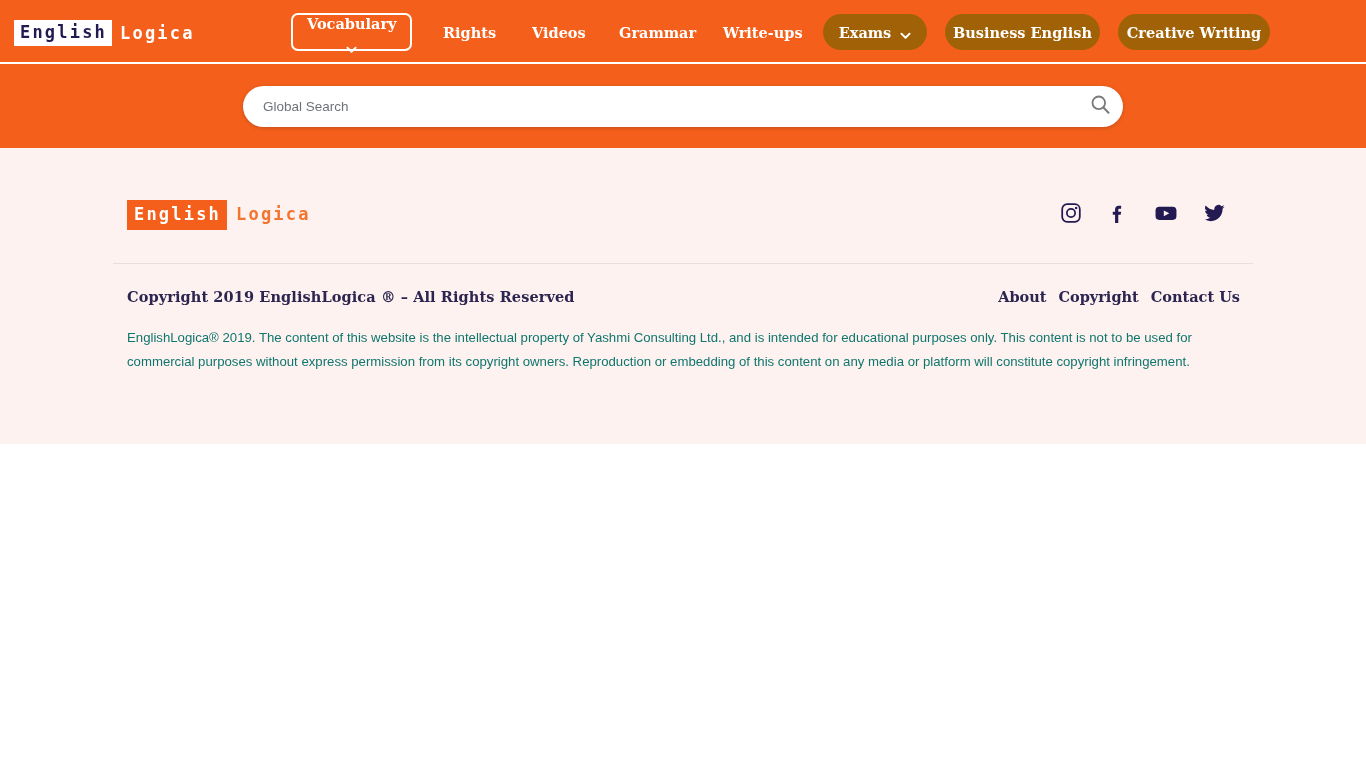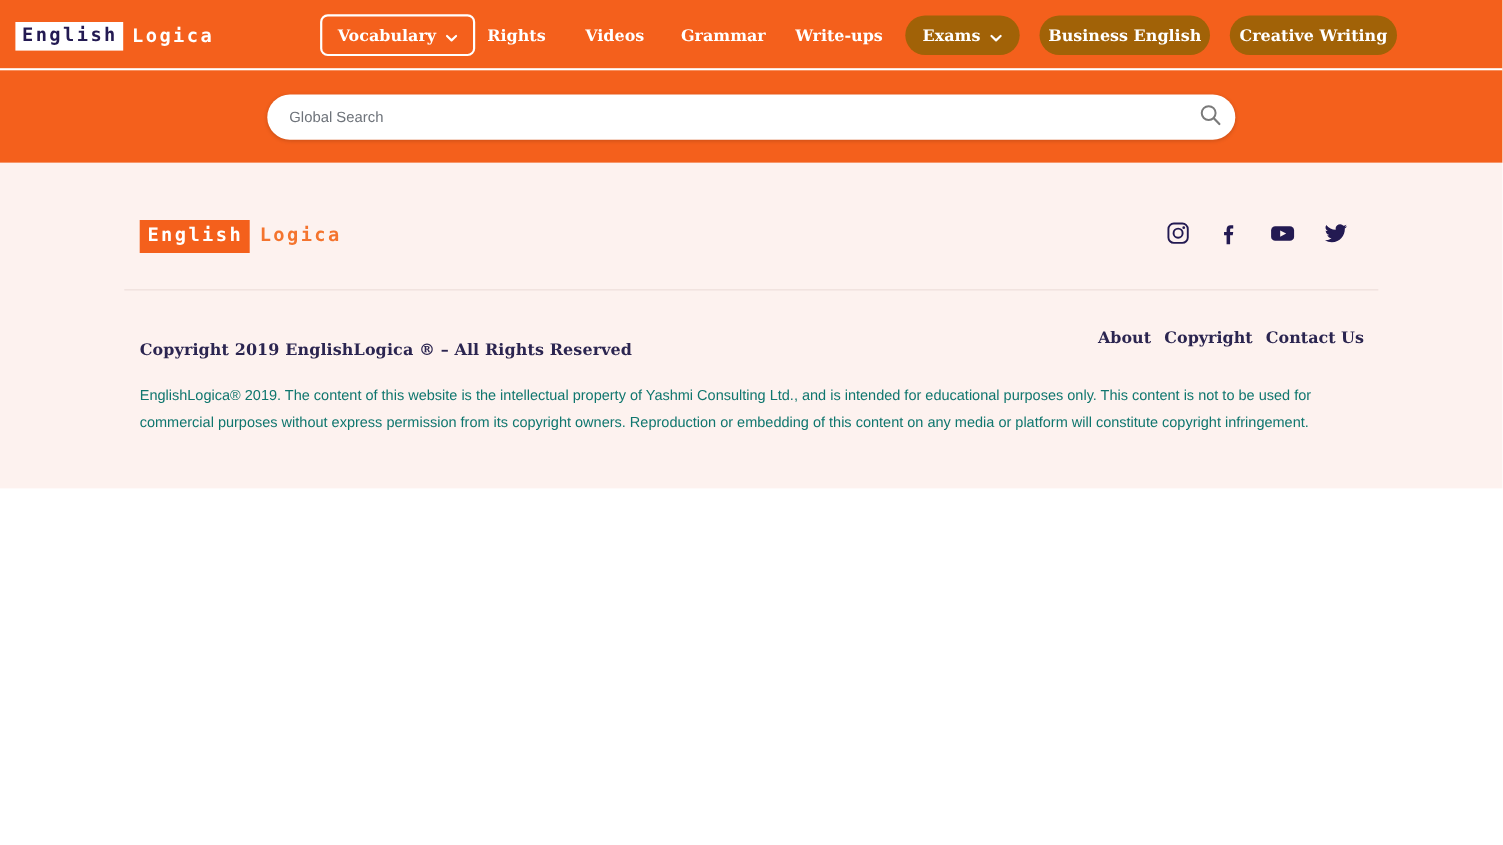--- a/index.html
+++ b/index.html
@@ -61,20 +61,21 @@
     padding: 0 14px;
     display: flex;
     align-items: center;
     gap: 9px;
     color: #ffffff;
     font-family: "DejaVu Serif", serif;
     font-weight: bold;
     font-size: 14.5px;
     cursor: pointer;
     background: transparent;
+    flex-direction: column;
   }
 
   .nav-link {
     color: #ffffff;
     font-family: "DejaVu Serif", serif;
     font-weight: bold;
     font-size: 14.5px;
     cursor: pointer;
     white-space: nowrap;
   }
@@ -193,21 +194,20 @@
     justify-content: space-between;
     padding-top: 24px;
     margin-left: 14px;
   }
   .copyright {
     font-family: "DejaVu Serif", serif;
     font-size: 14.5px;
     font-weight: bold;
     color: #2b2550;
     letter-spacing: 0.1px;
-    margin-top: 22px;
   }
   .footer-links { display: flex; gap: 12px; margin-right: 13px; }
   .footer-link {
     font-family: "DejaVu Serif", serif;
     font-size: 14.5px;
     font-weight: bold;
     color: #2b2550;
     cursor: pointer;
     text-decoration: none;
   }

